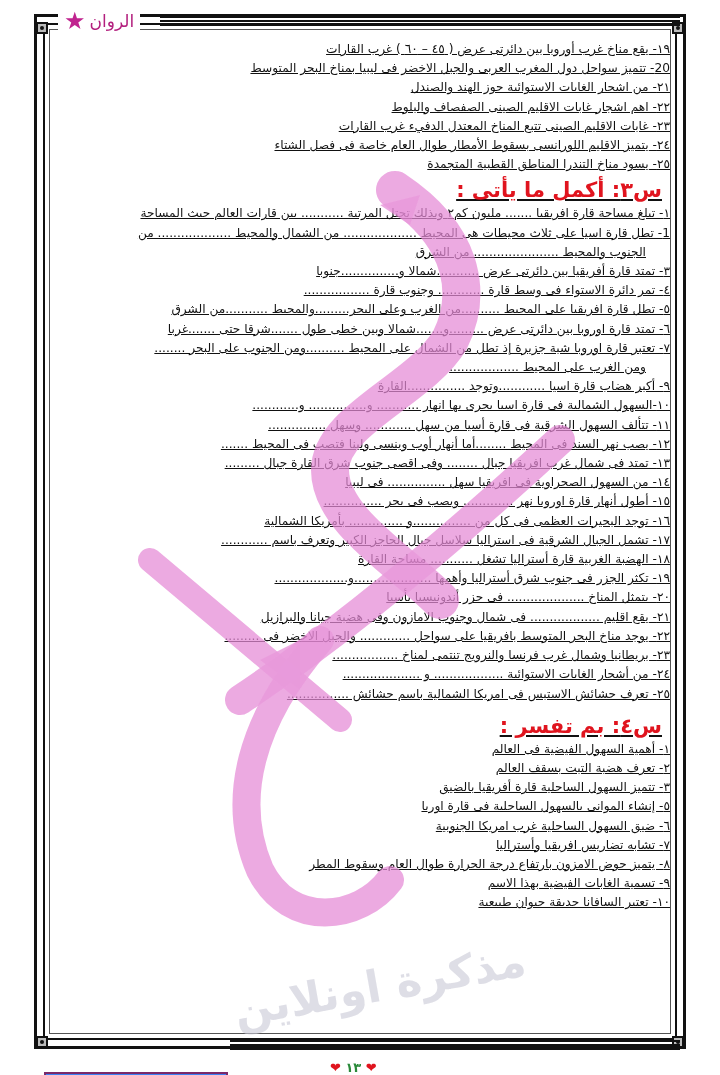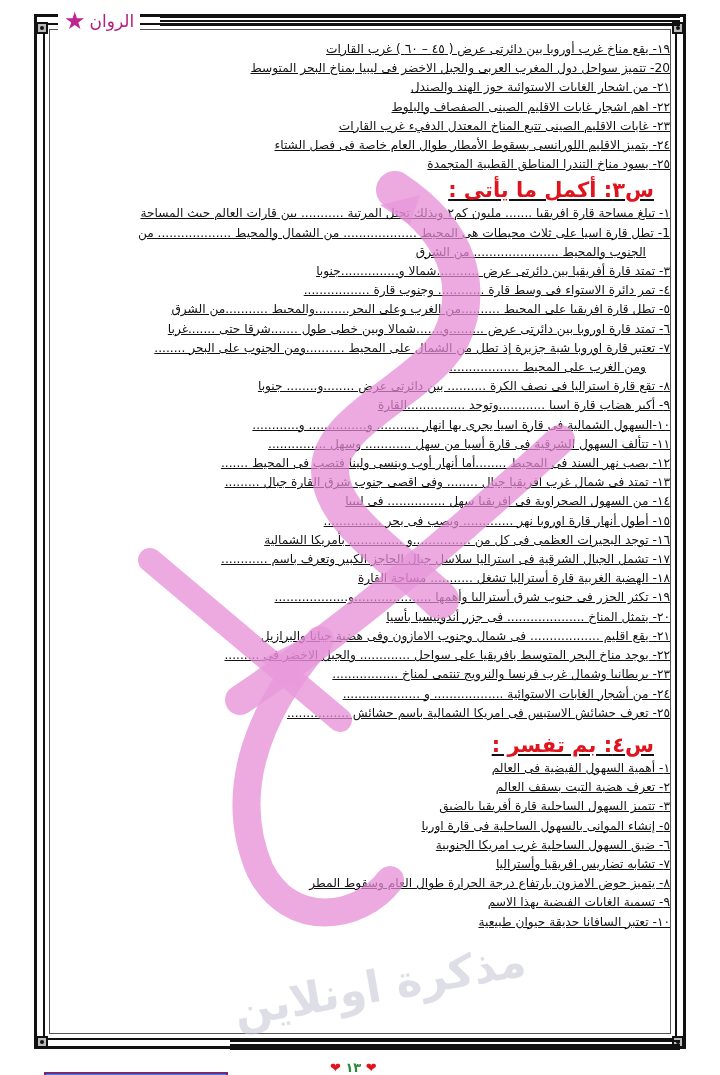--- a/index.html
+++ b/index.html
@@ -38,21 +38,21 @@
     .logo .name { color: #b3207e; font-weight: normal; font-size: 17px; font-family: "DejaVu Sans", sans-serif; }
 
     .content {
       position: absolute; right: 50px; top: 10px; width: 620px;
       direction: rtl; text-align: right; color: #111;
       font-family: "DejaVu Sans", sans-serif; font-size: 12.2px; line-height: 19.2px; text-decoration: underline;
     }
     .content .line { white-space: nowrap; }
     .content .cont { padding-right: 24px; }
     .section-title {
-      color: #e0141e; font-weight: bold; font-size: 21px; line-height: 28px; margin: 0 16px 0 0;
+      color: #e0141e; font-weight: bold; font-size: 21px; line-height: 28px; margin: 0 8px 0 0;
     }
     .s3 { margin-top: 2px; }
     .s4 { margin-top: 8px; }
 
     .watermark {
       position: absolute; left: 0; top: 0; width: 720px; height: 1075px; pointer-events: none; opacity: 0.85;
     }
     .wm-text {
       position: absolute; left: 232px; top: 960px; color: #c9c9d6; font-size: 44px; font-weight: bold;
       transform: rotate(-10deg); opacity: 0.6; direction: rtl;
@@ -112,21 +112,20 @@
   <div>
     <div class="line">١- تبلغ مساحة قارة افريقيا ....... مليون كم٢ وبذلك تحتل المرتبة ........... بين قارات العالم حيث المساحة</div>
     <div class="line">1- تطل قارة اسيا على ثلاث محيطات هى المحيط ................... من الشمال والمحيط ................... من</div>
     <div class="line cont">الجنوب والمحيط ...................... من الشرق</div>
     <div class="line">٣- تمتد قارة أفريقيا بين دائرتى عرض ...........شمالا و...............جنوبا</div>
     <div class="line">٤- تمر دائرة الاستواء فى وسط قارة ............ وجنوب قارة .................</div>
     <div class="line">٥- تطل قارة افريقيا على المحيط ..........من الغرب وعلى البحر.........والمحيط ...........من الشرق</div>
     <div class="line">٦- تمتد قارة اوروبا بين دائرتى عرض .........و.......شمالا وبين خطى طول .......شرقا حتى .......غربا</div>
     <div class="line">٧- تعتبر قارة اوروبا شبة جزيرة إذ تطل من الشمال على المحيط ..........ومن الجنوب على البحر ........</div>
     <div class="line cont">ومن الغرب على المحيط ..................</div>
-    <div class="line">٨- تقع قارة استراليا فى نصف الكرة .......... بين دائرتى عرض ........و........ جنوبا</div>
     <div class="line">٩- أكبر هضاب قارة اسيا ............وتوجد ...............القارة</div>
     <div class="line">١٠-السهول الشمالية فى قارة اسيا يجرى بها انهار ........... و............... و............</div>
     <div class="line">١١- تتألف السهول الشرقية فى قارة أسيا من سهل ............ وسهل ...............</div>
     <div class="line">١٢- يصب نهر السند فى المحيط ........أما أنهار أوب وينسى ولينا فتصب فى المحيط .......</div>
     <div class="line">١٣- تمتد فى شمال غرب افريقيا جبال ........ وفى اقصى جنوب شرق القارة جبال .........</div>
     <div class="line">١٤- من السهول الصحراوية فى افريقيا سهل ............... فى ليبيا</div>
     <div class="line">١٥- أطول أنهار قارة اوروبا نهر ............. ويصب فى بحر ...............</div>
     <div class="line">١٦- توجد البحيرات العظمى فى كل من ...............و .............. بأمريكا الشمالية</div>
     <div class="line">١٧- تشمل الجبال الشرقية فى استراليا سلاسل جبال الحاجز الكبير وتعرف باسم ............</div>
     <div class="line">١٨- الهضبة الغربية قارة أستراليا تشغل ........... مساحة القارة</div>

